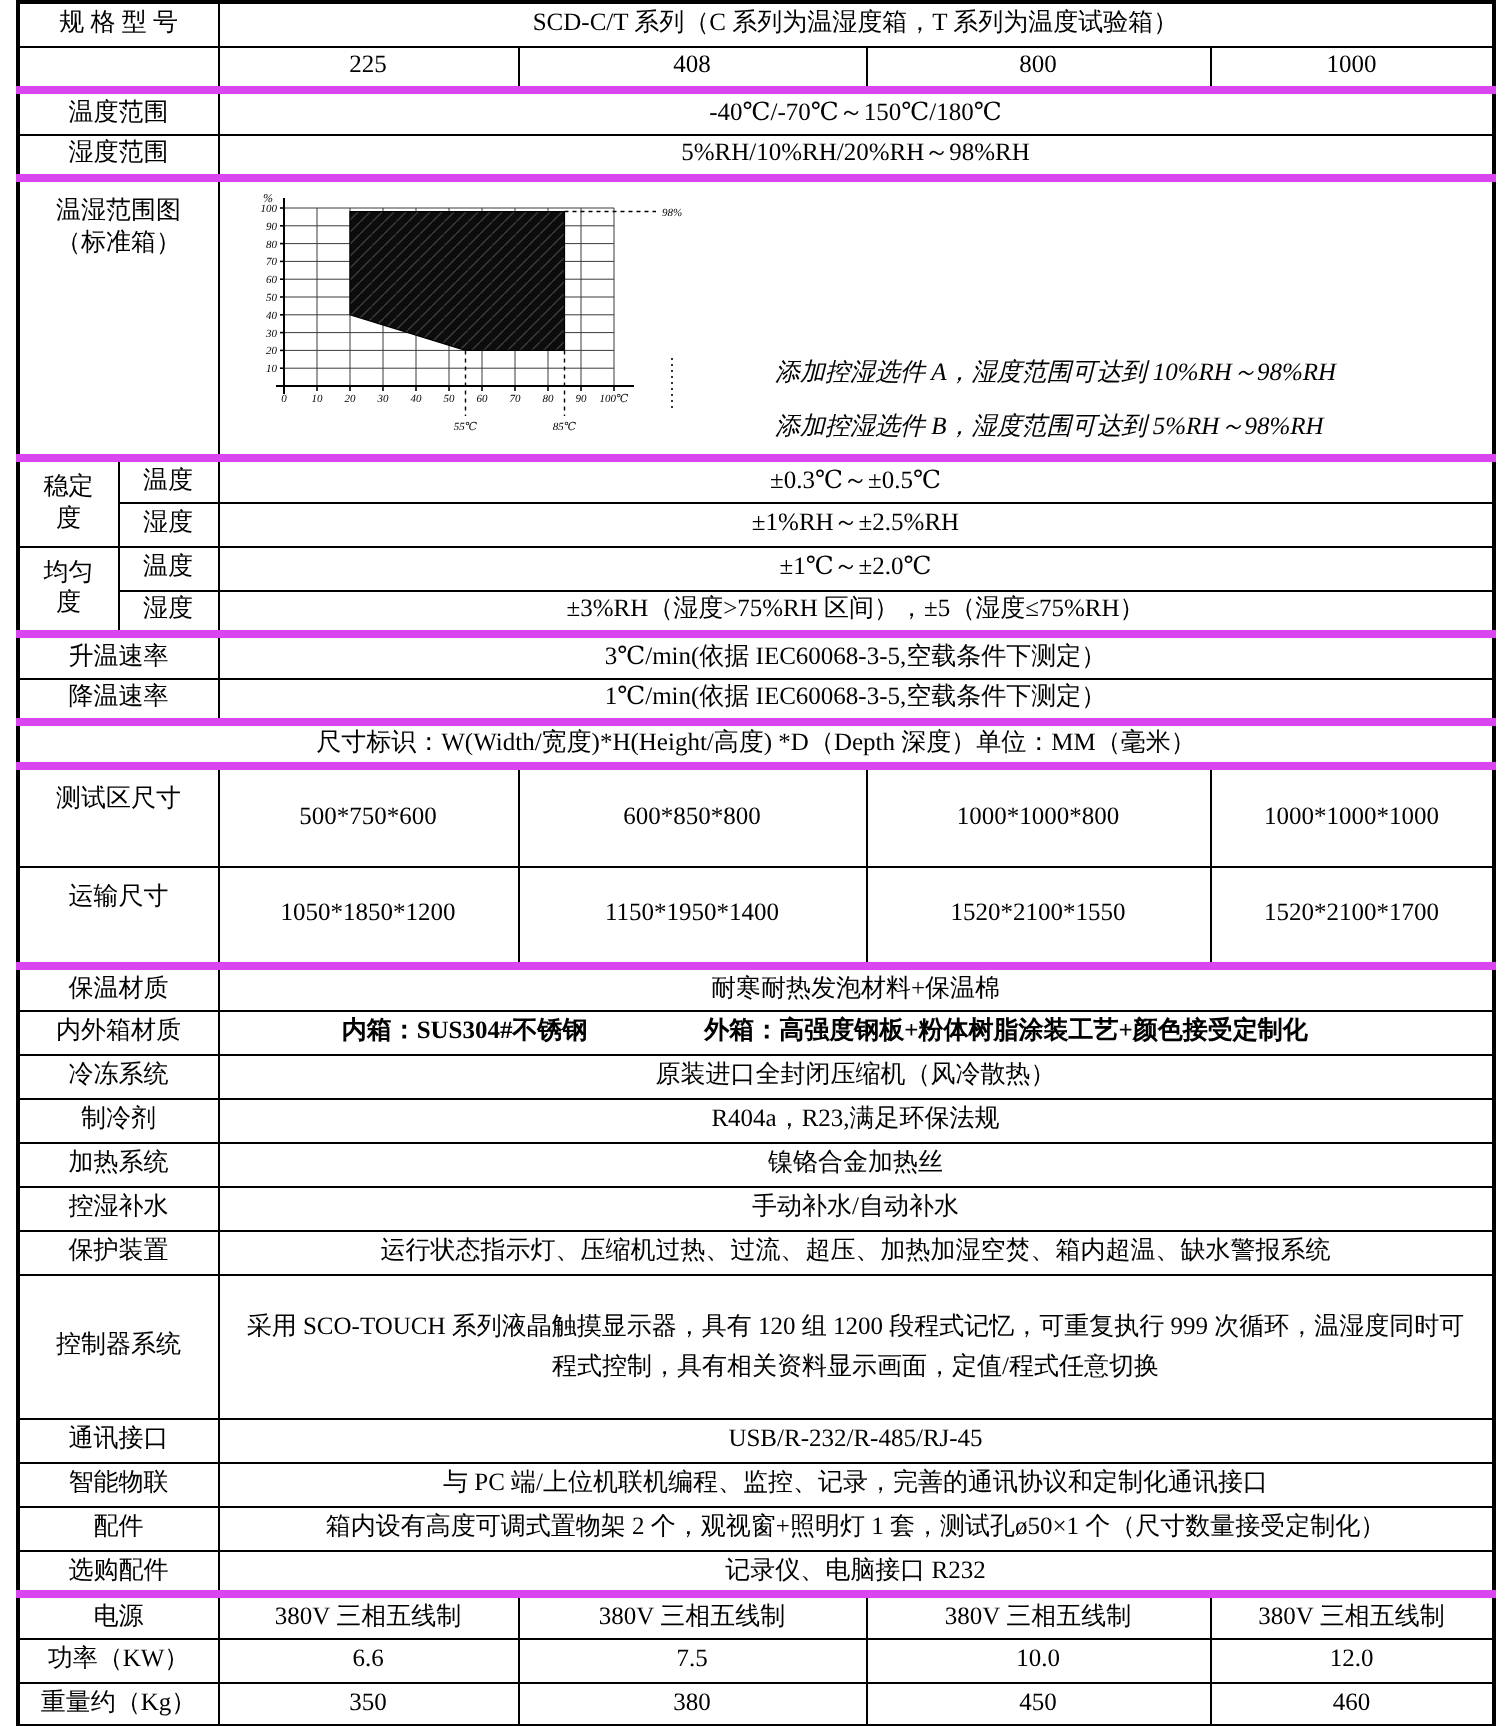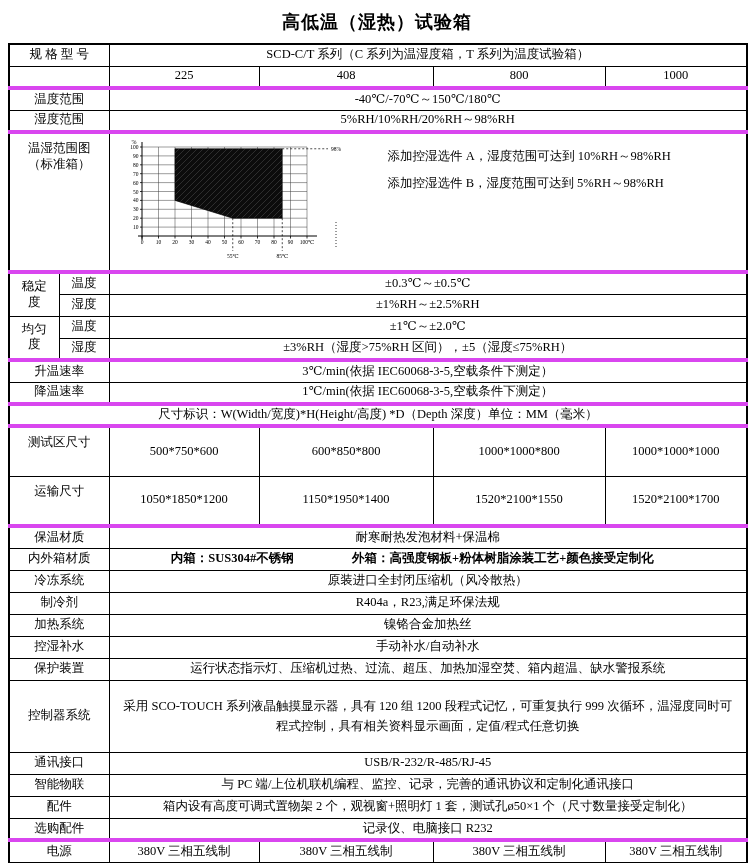--- a/index.html
+++ b/index.html
@@ -12,35 +12,34 @@
   td{border:1px solid #000;font-size:12.5px;line-height:1.25;
     text-align:center;vertical-align:middle;padding:1px 3px;overflow:hidden;
     word-break:break-all;}
   tr{height:22px;}
   tr.sec > td{border-top:4px solid #d946ef;}
   tr.rh-chart{height:134px;}
   tr.rh-big{height:50px;margin-left:32px;}
   tr.rh-ctrl{height:44px;margin-left:24px;}
   td.lbl-top{vertical-align:top;padding-top:7px;}
   td.chart-cell{padding:0;text-align:left;vertical-align:top;}
-  .chart-flex{display:flex;align-items:flex-start;}
+  .chart-flex{display:flex;align-items:flex-end;font-style:italic;}
   .chart-box{flex:0 0 252px;padding:2px 0 0 4px;}
   .chart-box svg{display:block;}
   .notes{flex:1;padding:9px 4px 0 22px;font-size:12.5px;line-height:2.15;}
   .cab-flex{display:flex;width:100%;font-weight:bold;}
   .cab-inner{flex:0 0 38%;text-align:center;}
   .cab-outer{flex:1;text-align:left;}
   .ctrl-val{padding:14px 8px;line-height:1.65;}
 </style>
 </head>
 <body>
 
 <div class="page">
 
-  <div class="doc-title">高低温（湿热）试验箱</div>
 
   <table class="spec">
     <colgroup>
       <col style="width:50px">
         <col style="width:50px">
       <col style="width:150px">
         <col style="width:174px">
       <col style="width:172px">
         <col style="width:142px">
     </colgroup>

